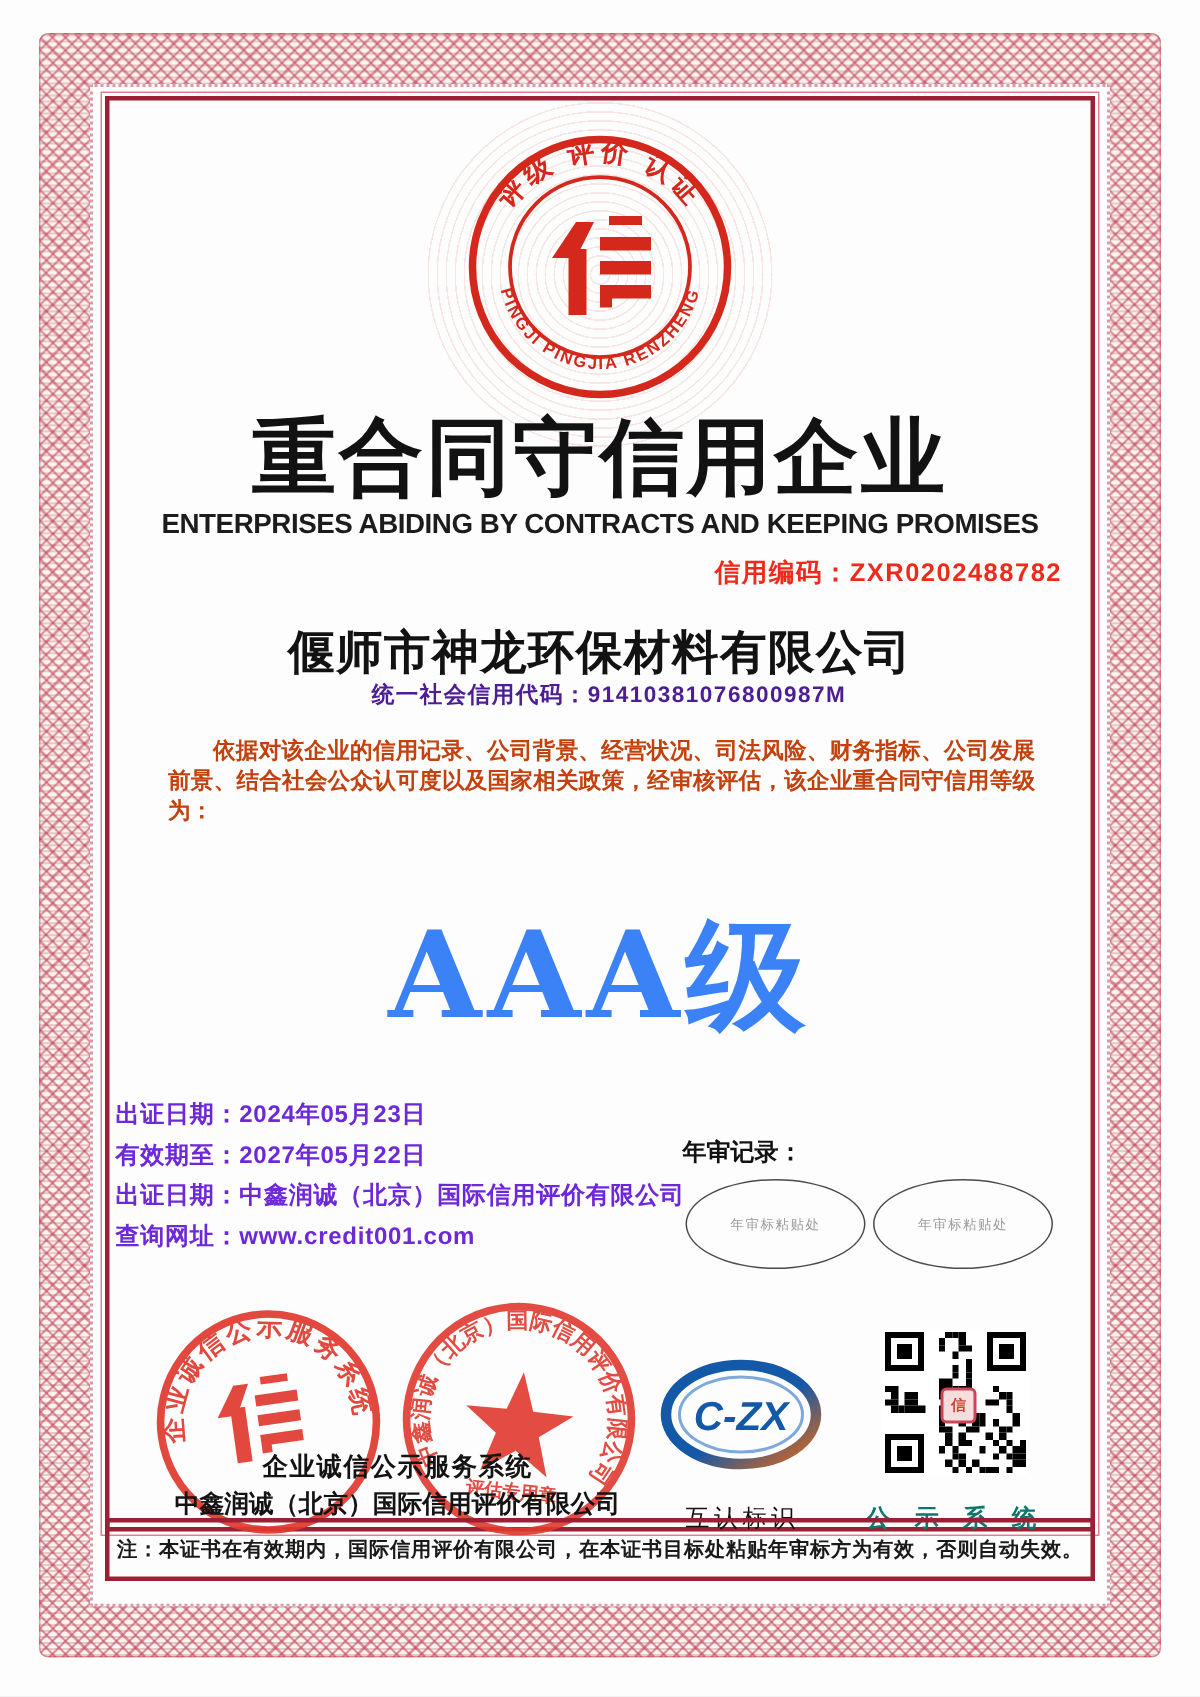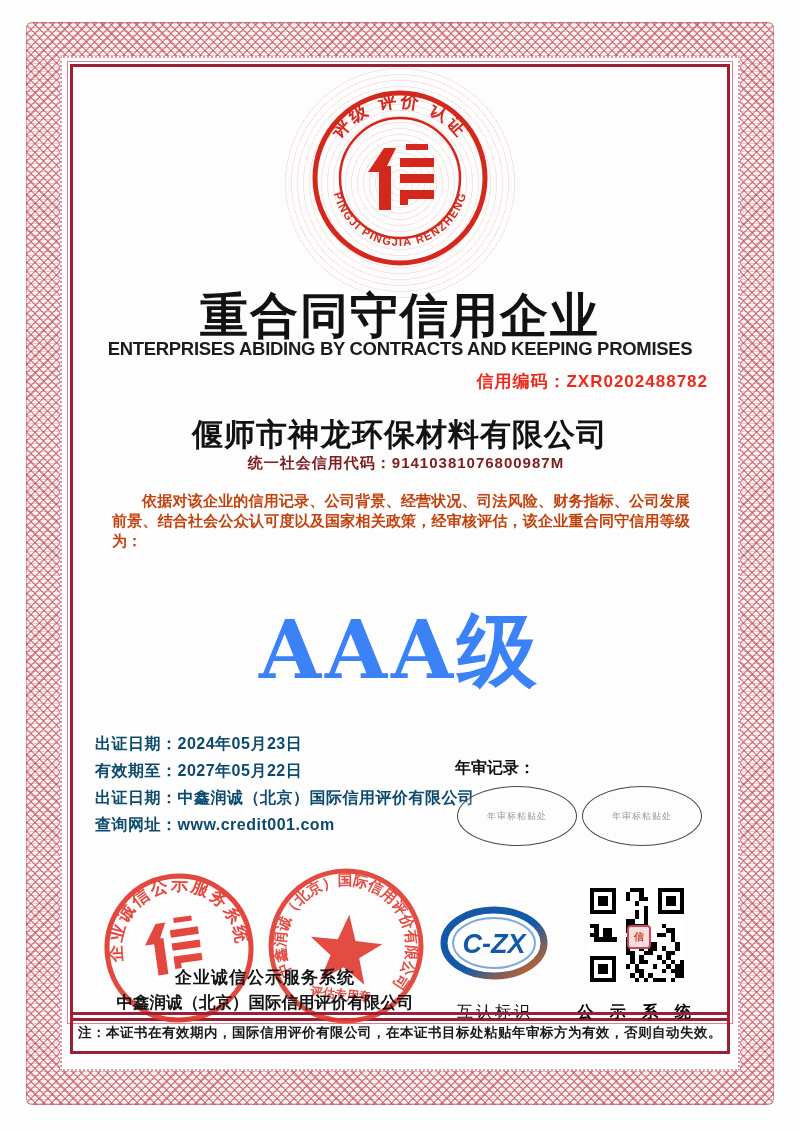--- a/index.html
+++ b/index.html
@@ -21,34 +21,34 @@
   .note-box{position:absolute;left:70px;right:70px;top:1012px;height:36px;z-index:2;
     border:3px solid #9c2033;display:flex;align-items:center;justify-content:center;
     font-family:"Liberation Serif","DejaVu Serif",serif;font-weight:700;font-size:13.5px;color:#1a1a1a;letter-spacing:.5px;}
   .content{position:absolute;inset:0;z-index:2;}
   
   .seal-ornament{position:absolute;left:283px;top:66px;width:234px;height:234px;border-radius:50%;
     background:repeating-radial-gradient(circle at 50% 50%, rgba(222,120,110,.22) 0 1px, rgba(255,255,255,0) 1px 6px);
     opacity:.8;}
   .top-seal{position:absolute;left:310px;top:88px;width:180px;height:180px;}
   
-  .title-cn{position:absolute;left:0;right:0;top:268px;text-align:center;font-size:48px;font-weight:900;
-    color:#121212;letter-spacing:2px;font-family:"Liberation Sans","DejaVu Sans",sans-serif;margin-top:16px;}
+  .title-cn{position:absolute;left:0;right:0;top:268px;text-align:center;font-size:56px;font-weight:900;
+    color:#121212;letter-spacing:2px;font-family:"Liberation Sans","DejaVu Sans",sans-serif;}
   .title-en{position:absolute;left:0;right:0;top:338px;text-align:center;font-size:18.5px;font-weight:700;
     color:#1c1c1c;letter-spacing:-0.3px;}
   .credit-code{position:absolute;right:92px;top:370px;font-size:17px;font-weight:700;color:#ed2a1c;letter-spacing:1px;}
   .credit-code .lbl{font-family:"Liberation Serif","DejaVu Serif",serif;}
   .company{position:absolute;left:0;right:0;top:414px;text-align:center;font-size:31px;font-weight:900;color:#121212;letter-spacing:1px;}
-  .uscc{position:absolute;left:0;right:0;top:454px;text-align:center;font-size:15px;font-weight:700;color:#7f1d1d;letter-spacing:1px;padding-left:12px;}
+  .uscc{position:absolute;left:0;right:0;top:454px;text-align:center;font-size:15px;font-weight:700;color:#4c1d95;letter-spacing:1px;padding-left:12px;}
   .body-par{position:absolute;left:112px;width:578px;top:492px;font-family:"Liberation Serif","DejaVu Serif",serif;
     font-weight:700;font-size:15px;line-height:1.32;color:#c2410c;text-align:justify;text-indent:2em;}
   .grade{position:absolute;left:0;right:0;top:598px;text-align:center;font-family:"DejaVu Serif","Liberation Serif",serif;
     font-weight:700;font-size:80px;color:#3b82f6;letter-spacing:4px;}
   
-  .details{position:absolute;left:95px;top:730px;font-size:16px;font-weight:800;color:#0c4a6e;}
+  .details{position:absolute;left:77px;top:730px;font-size:16px;font-weight:800;color:#6d28d9;}
   .details .row{height:27px;line-height:27px;letter-spacing:.5px;}
   .annual-label{position:absolute;left:455px;top:758px;font-size:16px;font-weight:800;color:#121212;}
   .oval{position:absolute;width:118px;height:58px;border:1.5px solid #4a4a4a;border-radius:50%;
     display:flex;align-items:center;justify-content:center;font-size:9px;color:#9a9a9a;letter-spacing:1px;background:rgba(255,255,255,.2);}
   .oval1{left:457px;top:786px;}
   .oval2{left:582px;top:786px;}
   
   .seal-left{position:absolute;left:103px;top:872px;width:152px;height:152px;opacity:.92;transform:rotate(-8deg);}
   .seal-right{position:absolute;left:266px;top:866px;width:160px;height:160px;opacity:.9;transform:rotate(6deg);}
   .caption1{position:absolute;left:95px;width:340px;top:966px;text-align:center;font-size:17px;font-weight:800;color:#131313;letter-spacing:1px;}
@@ -57,21 +57,21 @@
   .czx-label{position:absolute;left:430px;width:130px;top:1002px;text-align:center;font-size:16px;font-weight:400;color:#111;letter-spacing:3px;}
   .qr-wrap{position:absolute;left:588px;top:886px;width:98px;height:98px;background:#fff;}
   .qr-grid{position:absolute;inset:2px;display:grid;grid-template-columns:repeat(21,1fr);grid-template-rows:repeat(21,1fr);}
   .qr-grid i{display:block;}
   .qr-grid i.b{background:#000;}
   .qr-finder{position:absolute;width:26px;height:26px;border:4px solid #000;background:#fff;box-sizing:border-box;}
   .qr-finder::after{content:"";position:absolute;left:4px;top:4px;width:10px;height:10px;background:#000;}
   .qr-f-tl{left:2px;top:2px}.qr-f-tr{right:2px;top:2px}.qr-f-bl{left:2px;bottom:2px}
   .qr-logo{position:absolute;left:39px;top:39px;width:20px;height:20px;border:2px solid #c45;border-radius:4px;background:#f7dede;
     display:flex;align-items:center;justify-content:center;font-size:10px;color:#c43;font-weight:700;}
-  .qr-label{position:absolute;left:570px;width:134px;top:1002px;text-align:center;font-size:16px;font-weight:800;color:#000000;letter-spacing:6px;}
+  .qr-label{position:absolute;left:570px;width:134px;top:1002px;text-align:center;font-size:16px;font-weight:800;color:#0f766e;letter-spacing:6px;}
   .seal-text{font-weight:700;}
 </style>
 </head>
 <body>
 
 <div class="page">
 
   <div class="border-ring">
     <div class="ring-inner"></div>
   </div>

